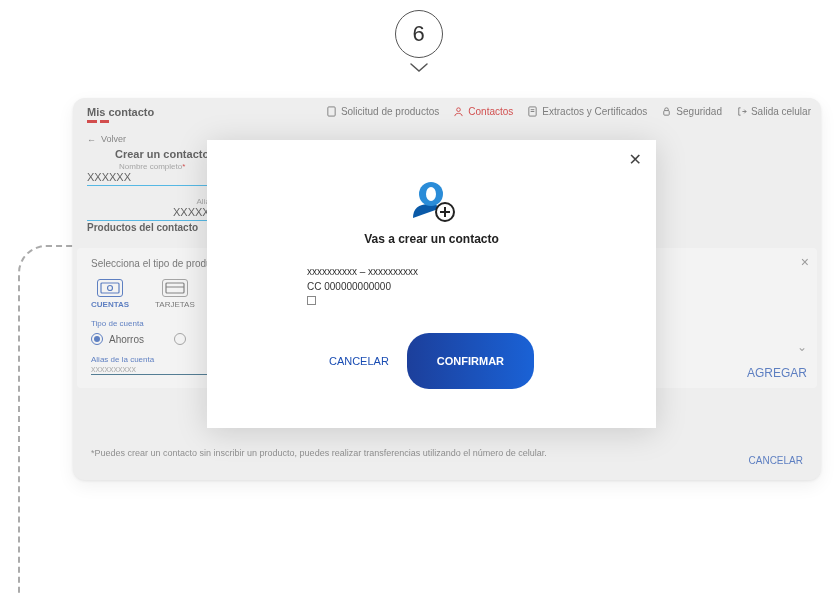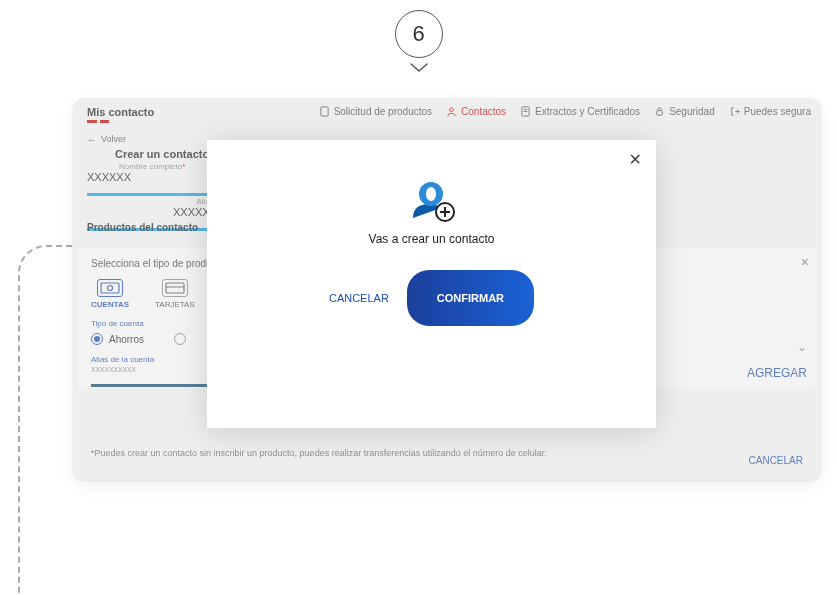--- a/index.html
+++ b/index.html
@@ -98,23 +98,23 @@
   .section-h1{
     position:absolute; top:50px; left:14px;
     font-size:11px; font-weight:600; color:#222;margin-left:28px;
   }
   .field-label{
     font-size:8px; color:#888;padding-left:32px;
   }
   .field-label .req{ color:#cc0000; }
   .field-value{
     font-size:11px; color:#222;
-    border-bottom:3px solid #0ea5e9;
+    border-bottom:1px solid #0ea5e9;
     width:130px;
-    padding-bottom:10px;
+    padding-bottom:2px;
   }
   .f1{ position:absolute; top:64px; left:14px; }
   .f2{ position:absolute; top:99px; left:14px;text-align:right; }
 
   .subh{
     position:absolute; top:124px; left:14px;
     font-size:10px; font-weight:600; color:#222;
   }
 
   .panel{
@@ -138,21 +138,21 @@
   .prod-ic{ width:26px; height:18px; margin:0 auto 3px; display:flex; align-items:center; justify-content:center; border:1px solid #888; border-radius:3px; font-size:10px; }
   .prod-item.active .prod-ic{ border-color:#1a4db3; }
 
   .radio-label{ font-size:8px; color:#1a4db3; margin-top:10px; }
   .radio-row{ display:flex; gap:30px; margin-top:5px; align-items:center; font-size:10px; color:#222; }
   .radio{ width:12px; height:12px; border-radius:50%; border:1.5px solid #1a4db3; display:inline-flex; align-items:center; justify-content:center; margin-right:6px; }
   .radio.checked::after{ content:""; width:6px; height:6px; background:#1a4db3; border-radius:50%; }
   .radio.empty{ border-color:#888; }
 
   .alias-label{ font-size:8px; color:#1a4db3; margin-top:10px; }
-  .alias-val{ font-size:9px; color:#999; border-bottom:3px solid #0c4a6e; width:120px; padding-bottom:10px; }
+  .alias-val{ font-size:9px; color:#999; border-bottom:1px solid #0c4a6e; width:120px; padding-bottom:0; }
 
   .panel .chev{
     position:absolute; right:10px; top:92px;
     color:#888; font-size:12px;
   }
   .panel .agregar{
     position:absolute; right:10px; bottom:8px;
     color:#1a4db3; font-size:12px;
   }
 
@@ -195,21 +195,21 @@
   .modal .mx{
     position:absolute; top:10px; right:14px;
     font-size:16px; color:#444;
   }
   .modal-ic{
     width:50px; height:44px;
     margin:18px auto 10px;
     position:relative;
   }
   .modal-title{
-    font-size:12px; font-weight:400; color:#222;
+    font-size:12px; font-weight:700; color:#222;
     margin-bottom:18px;
     text-align:center;
   }
   .modal-body{
     text-align:left;
     font-size:10px; color:#333;
     margin-left:70px;
     line-height:1.5;
   }
   .modal-body .chk{
@@ -289,21 +289,21 @@
           </svg>
       </span>
       <span>Seguridad</span>
     </div>
     <div class="nav-item">
       <span class="nav-ic">
         <svg viewBox="0 0 12 12" width="11" height="11">
             <path d="M5 2H3v8h2M7 6h4M9 4l2 2-2 2" fill="none" stroke="#4a4a4a" stroke-width="1"></path>
           </svg>
       </span>
-      <span>Puedes segura</span>
+      <span>Salida celular</span>
     </div>
   </div>
 
   <div class="back">
     <span>←</span>
     <span>Volver</span>
   </div>
 
   <div class="section-h1">Crear un contacto</div>
 
@@ -388,18 +388,23 @@
       <circle cx="24" cy="16" r="12" fill="#2a8cd8"></circle>
       <ellipse cx="24" cy="16" rx="5" ry="7" fill="#fff"></ellipse>
       <circle cx="38" cy="34" r="9" fill="#fff" stroke="#222" stroke-width="2"></circle>
       <line x1="38" y1="29" x2="38" y2="39" stroke="#222" stroke-width="2"></line>
       <line x1="33" y1="34" x2="43" y2="34" stroke="#222" stroke-width="2"></line>
     </svg>
   </div>
 
   <div class="modal-title">Vas a crear un contacto</div>
 
+  <div class="modal-body">
+    <div>xxxxxxxxxx – xxxxxxxxxx</div>
+    <div>CC 000000000000</div>
+    <div><span class="chk"></span></div>
+  </div>
 
   <div class="modal-btns">
     <div class="cancel">CANCELAR</div>
     <div class="confirm">CONFIRMAR</div>
   </div>
 </div>
 
 </body></html>

